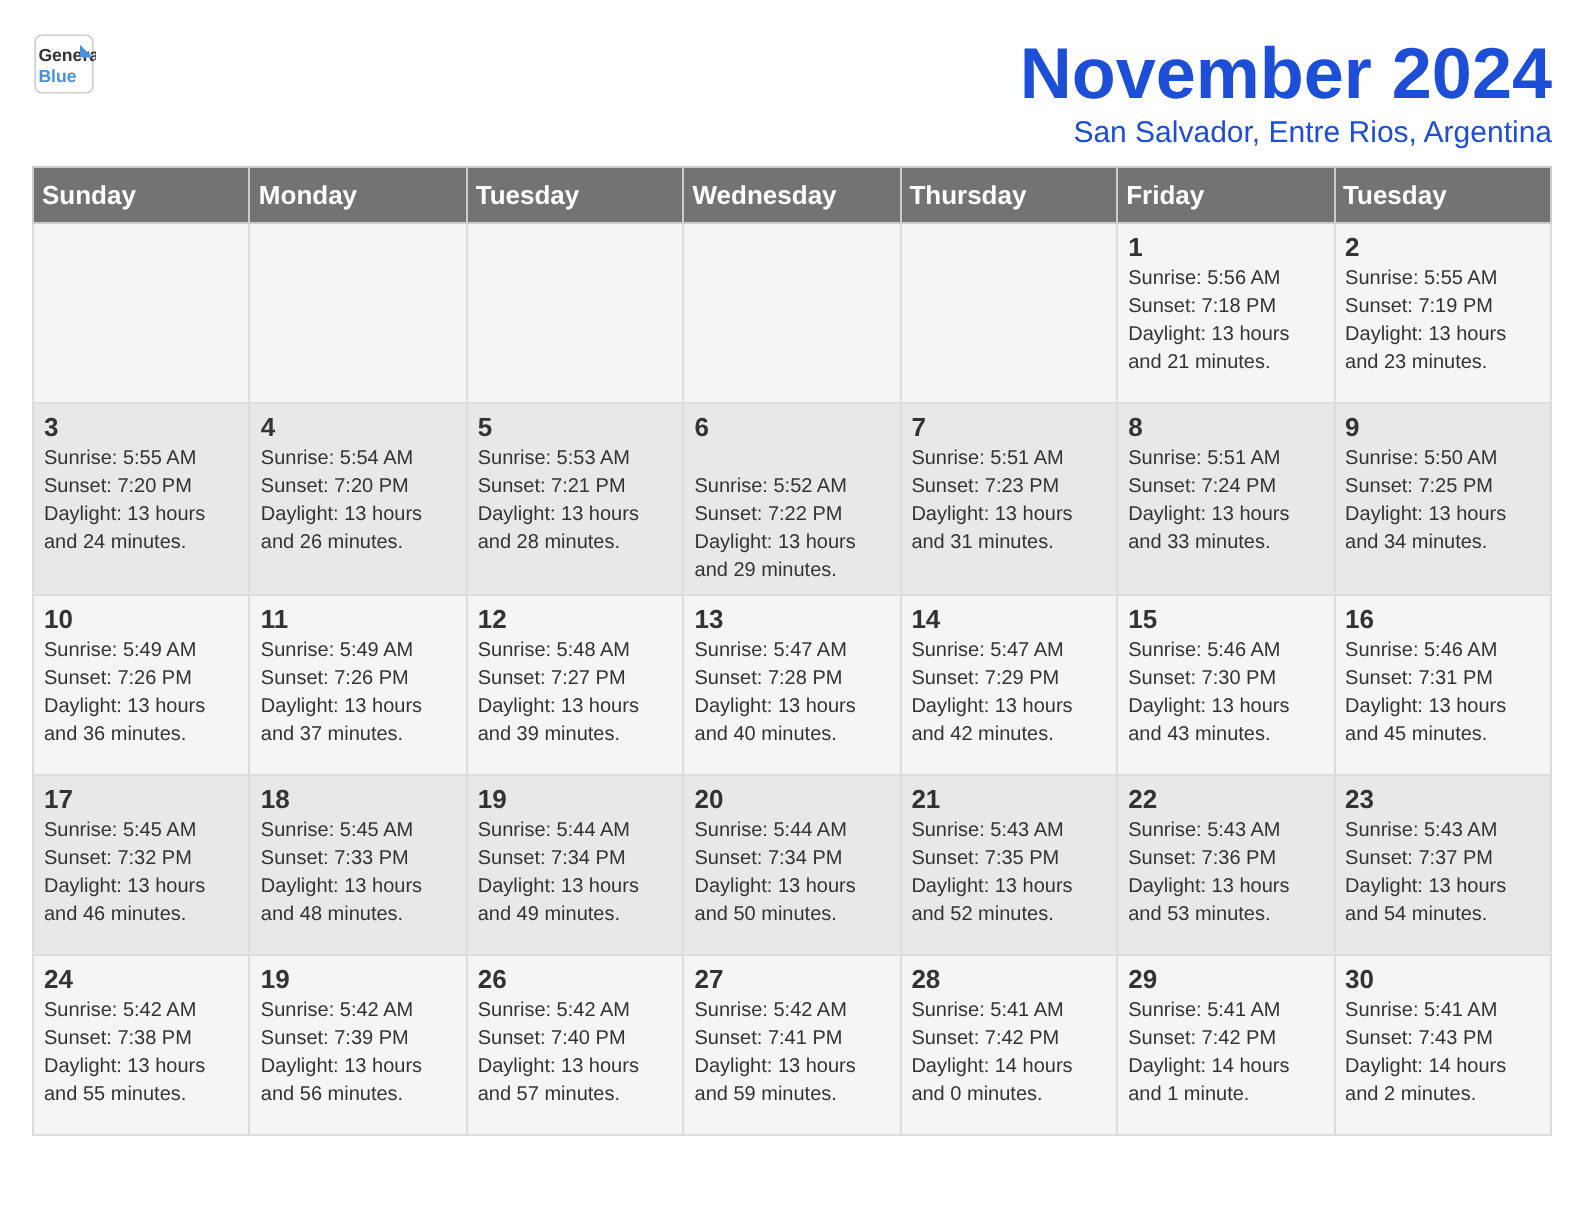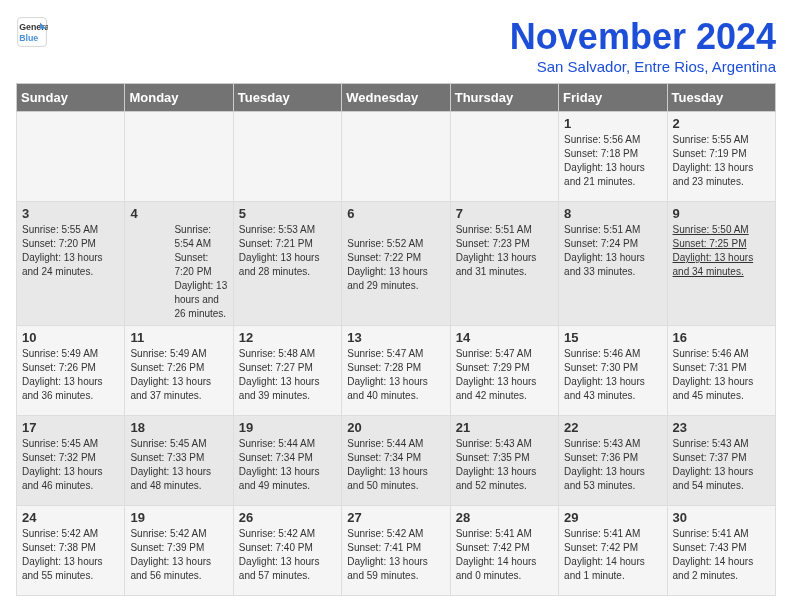--- a/index.html
+++ b/index.html
@@ -136,21 +136,21 @@
       </tr>
       <tr>
         <td>
           <span class="day-num">3</span>
           <div class="day-info" style="white-space: pre-line;">Sunrise: 5:55 AM
 Sunset: 7:20 PM
 Daylight: 13 hours and 24 minutes.</div>
         </td>
         <td>
           <span class="day-num">4</span>
-          <div class="day-info" style="white-space: pre-line; margin-left: 44px;">Sunrise: 5:54 AM
+          <div class="day-info" style="white-space: pre-line;">Sunrise: 5:54 AM
 Sunset: 7:20 PM
 Daylight: 13 hours and 26 minutes.</div>
         </td>
         <td>
           <span class="day-num">5</span>
           <div class="day-info" style="white-space: pre-line;">Sunrise: 5:53 AM
 Sunset: 7:21 PM
 Daylight: 13 hours and 28 minutes.</div>
         </td>
         <td>
@@ -166,21 +166,21 @@
 Daylight: 13 hours and 31 minutes.</div>
         </td>
         <td>
           <span class="day-num">8</span>
           <div class="day-info" style="white-space: pre-line;">Sunrise: 5:51 AM
 Sunset: 7:24 PM
 Daylight: 13 hours and 33 minutes.</div>
         </td>
         <td>
           <span class="day-num">9</span>
-          <div class="day-info" style="white-space: pre-line; text-decoration: underline;">Sunrise: 5:50 AM
+          <div class="day-info" style="white-space: pre-line;">Sunrise: 5:50 AM
 Sunset: 7:25 PM
 Daylight: 13 hours and 34 minutes.</div>
         </td>
       </tr>
       <tr>
         <td>
           <span class="day-num">10</span>
           <div class="day-info" style="white-space: pre-line;">Sunrise: 5:49 AM
 Sunset: 7:26 PM
 Daylight: 13 hours and 36 minutes.</div>

